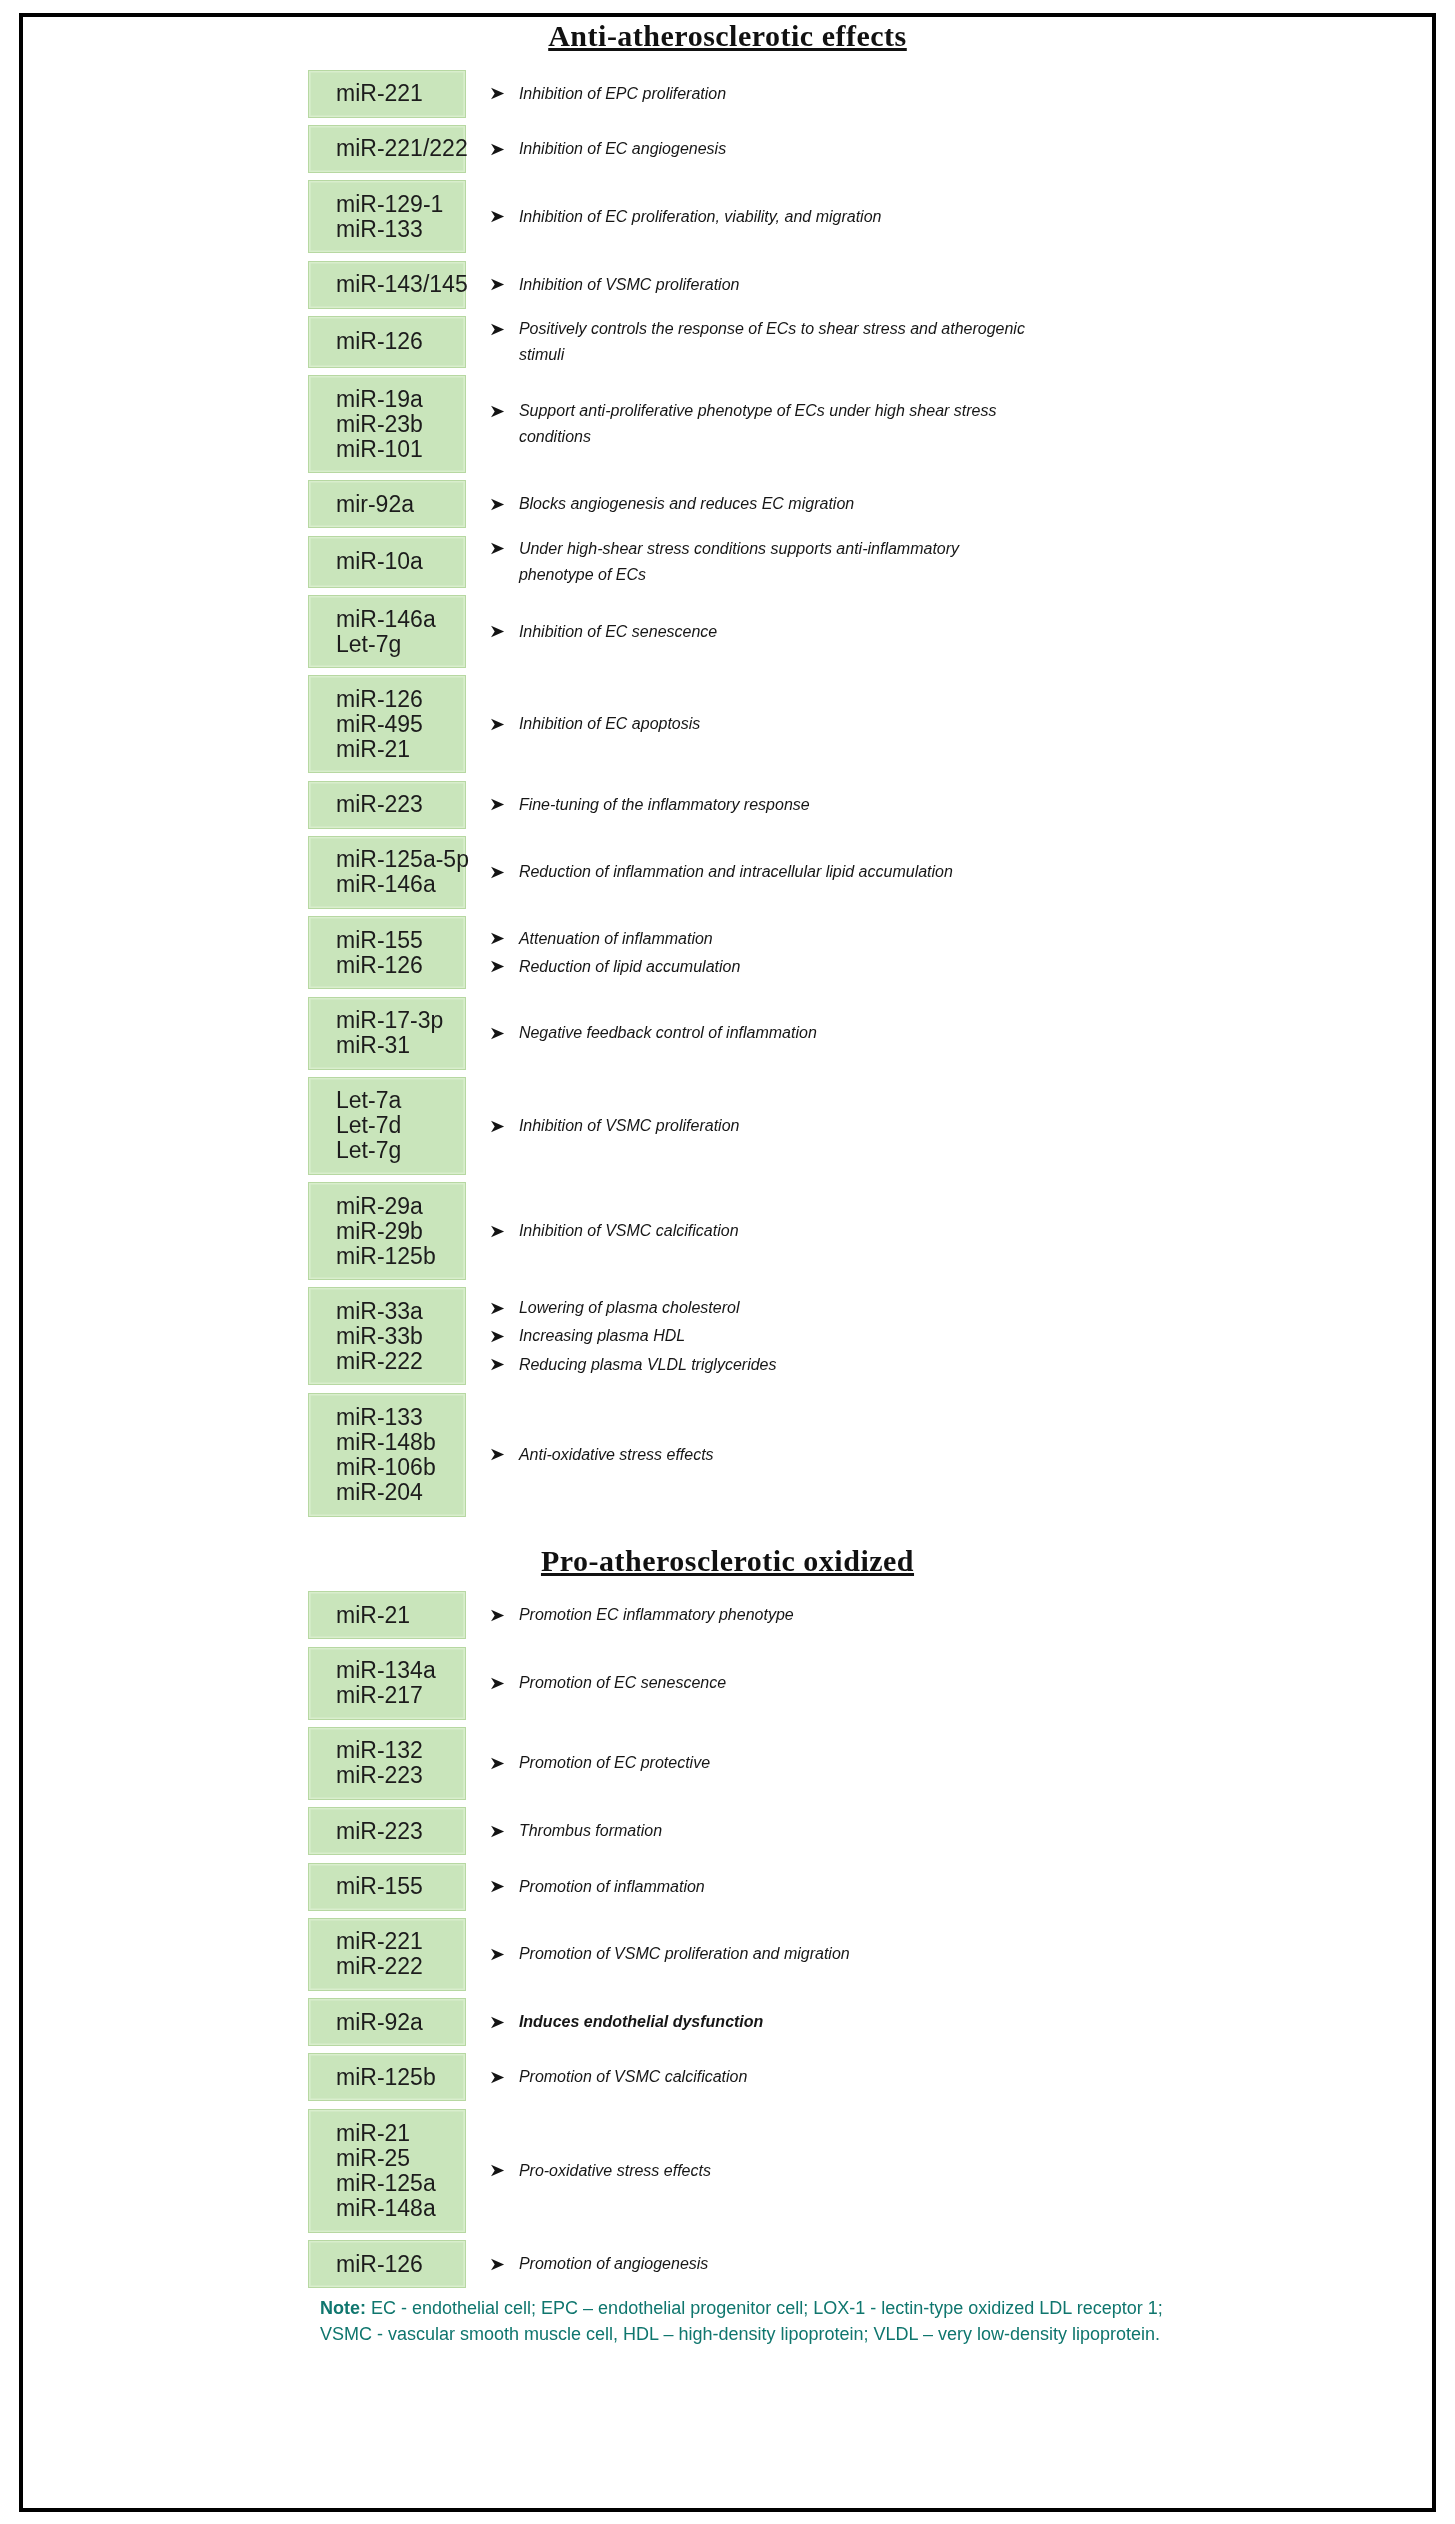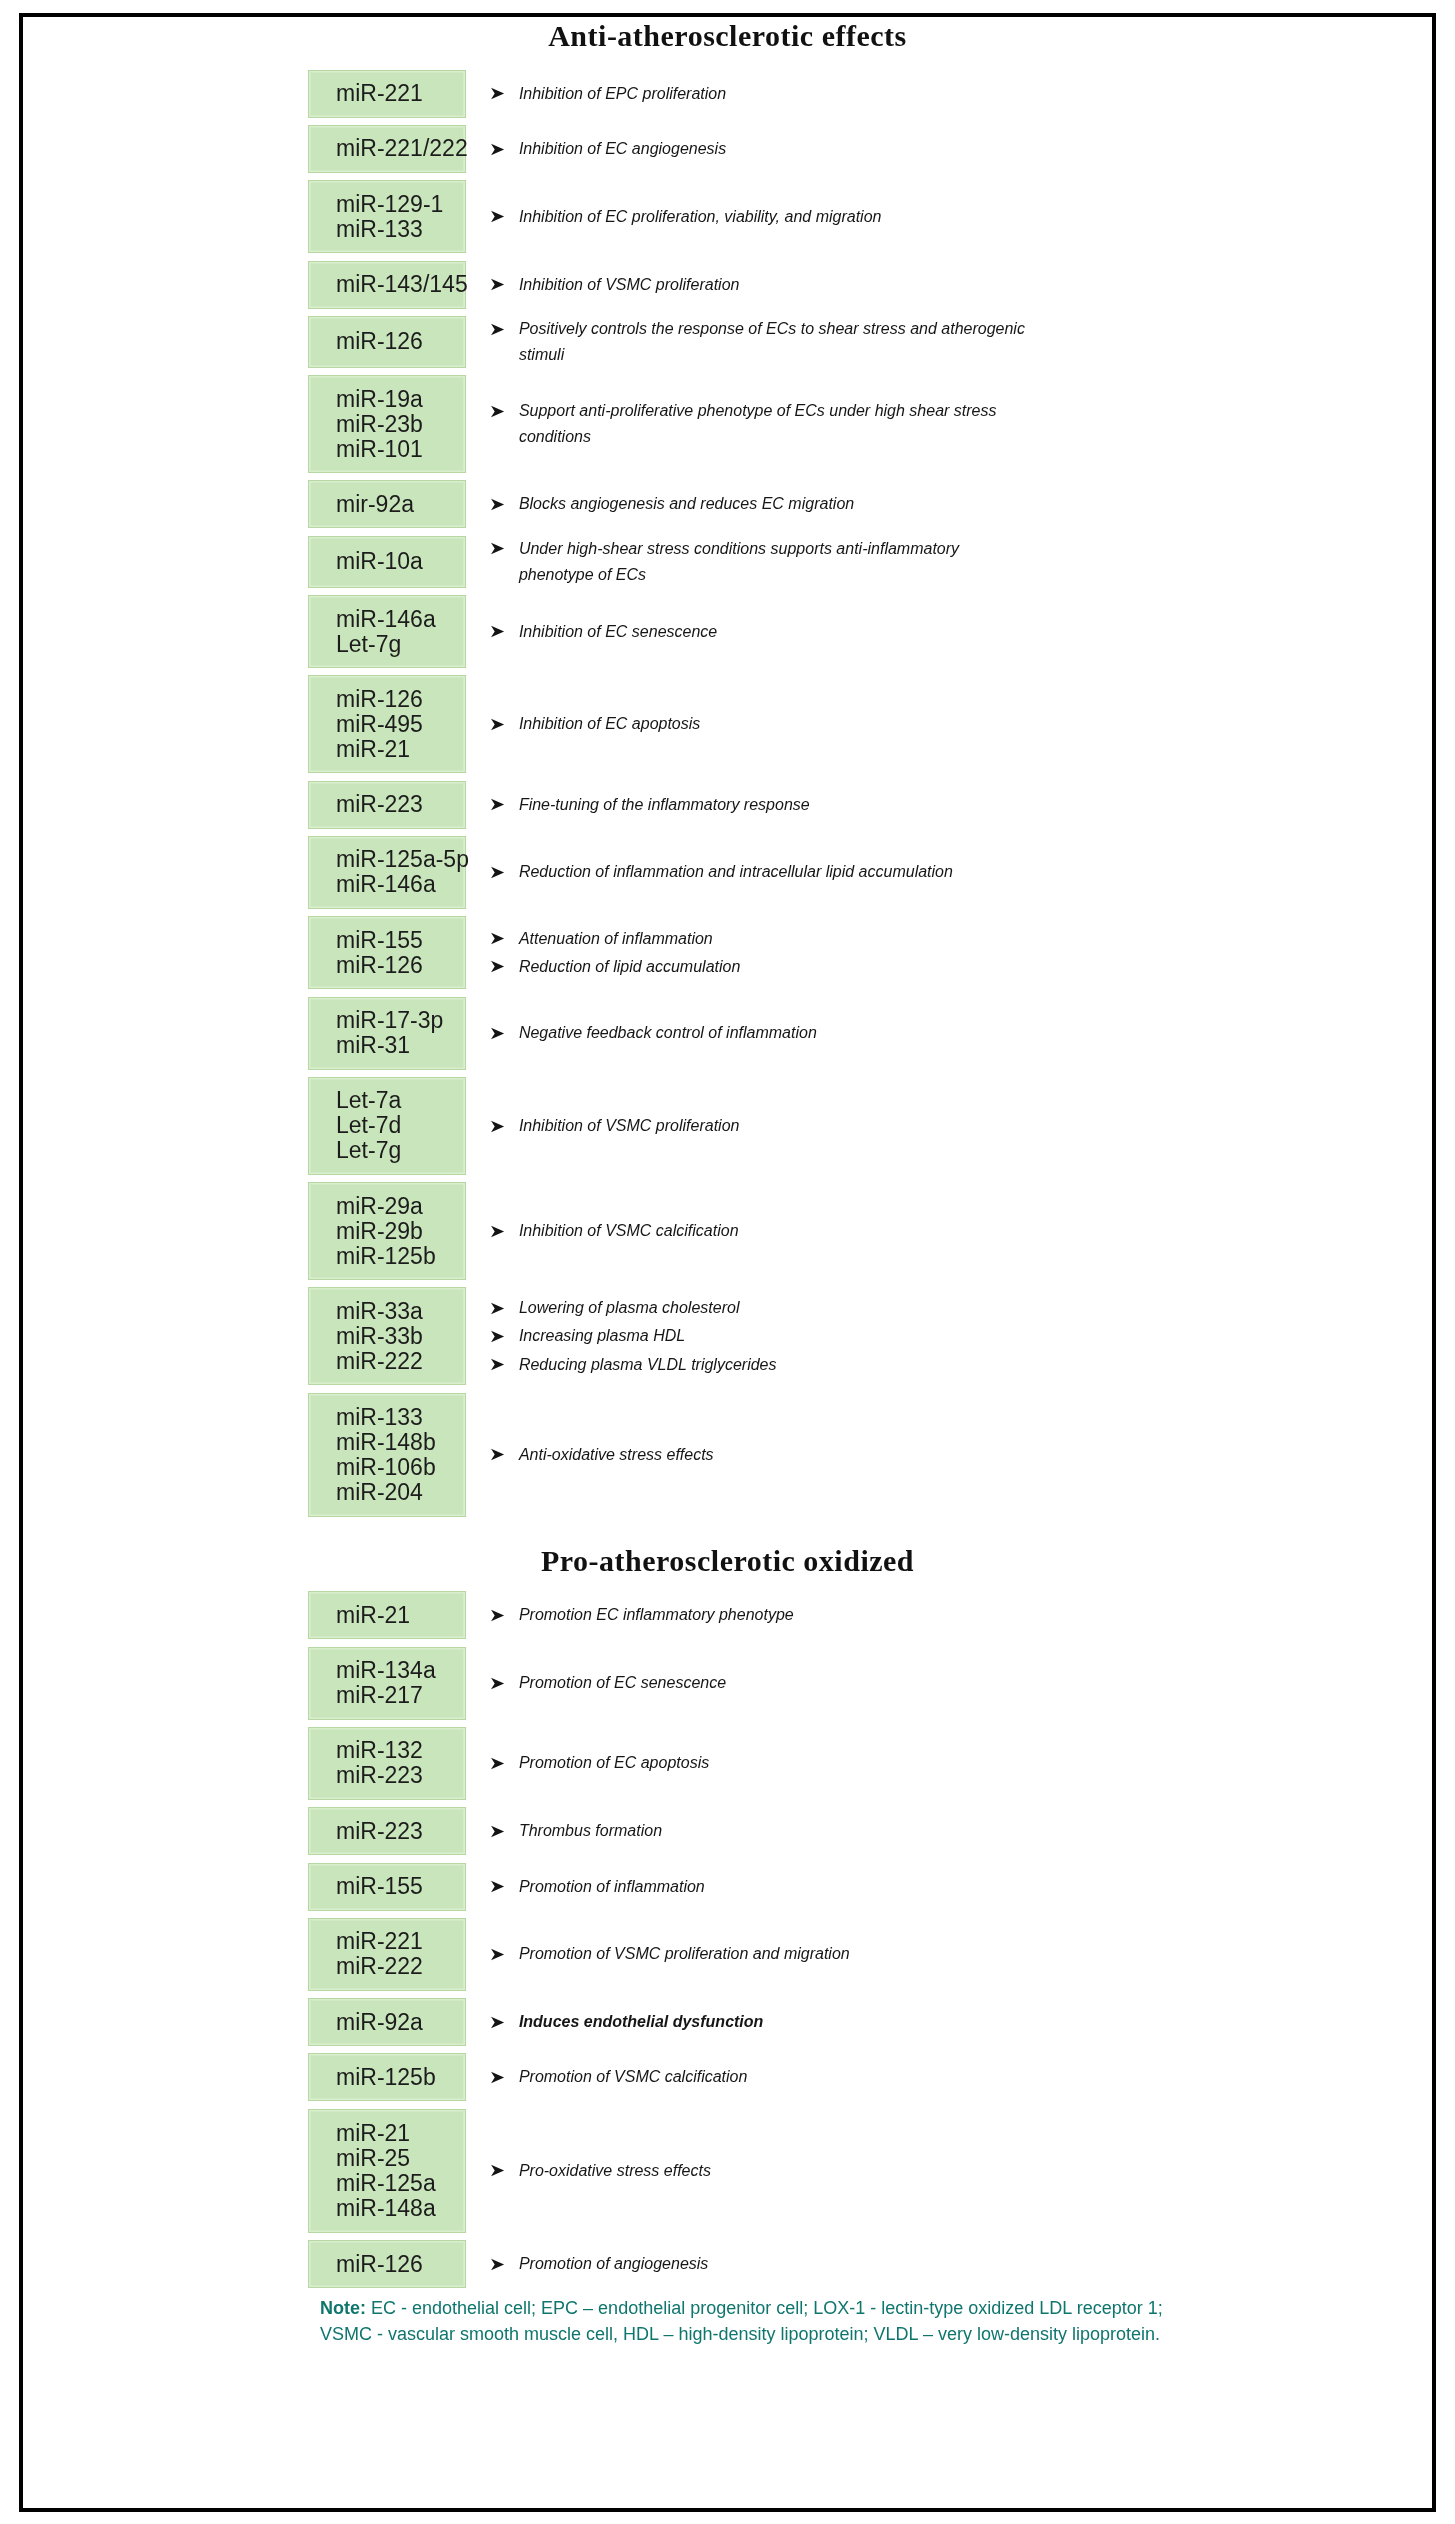--- a/index.html
+++ b/index.html
@@ -11,20 +11,21 @@
   .frame{
     position:absolute;left:19px;top:12.6px;right:19px;bottom:12.6px;
     border:4.2px solid #000000;background:#ffffff;
   }
   .content{position:absolute;left:0;top:0;right:0;}
   .section-title{
     font-family:"Liberation Serif",serif;
     font-weight:bold;font-size:30px;line-height:34px;
     text-align:center;color:#111111;letter-spacing:0.5px;
     margin:0;
+    text-decoration:underline;
   }
   .title-anti{margin-top:2.1px;}
   .title-pro{margin-top:27px;}
   .rows{margin-left:285px;display:block;}
   .rows-anti{margin-top:17px;}
   .rows-pro{margin-top:13.6px;}
   .row{display:flex;align-items:stretch;margin-bottom:7.3px;}
   .mirna-box{
     width:158px;flex:0 0 158px;box-sizing:border-box;
     background:#c9e5bb;border:1px solid #b7d8a2;
@@ -385,21 +386,21 @@
   <div class="row">
     <div class="mirna-box" style="min-height: 73px;">
             <div class="mirna-line">miR-132</div>
             <div class="mirna-line">miR-223</div>
           </div>
     <div class="effects" style="min-height: 73px;">
             <div class="effect">
               <svg class="arrow-icon" width="15.7" height="17" viewBox="0 0 30 32">
                 <polygon points="2,5 27,16 2,27 9,16" fill="#141414"></polygon>
               </svg>
-              <span class="effect-text">Promotion of EC apoptosis</span>
+              <span class="effect-text">Promotion of EC protective</span>
             </div>
           </div>
   </div>
 
 
   <div class="row">
     <div class="mirna-box" style="min-height: 48px;">
             <div class="mirna-line">miR-223</div>
           </div>
     <div class="effects" style="min-height: 48px;">

